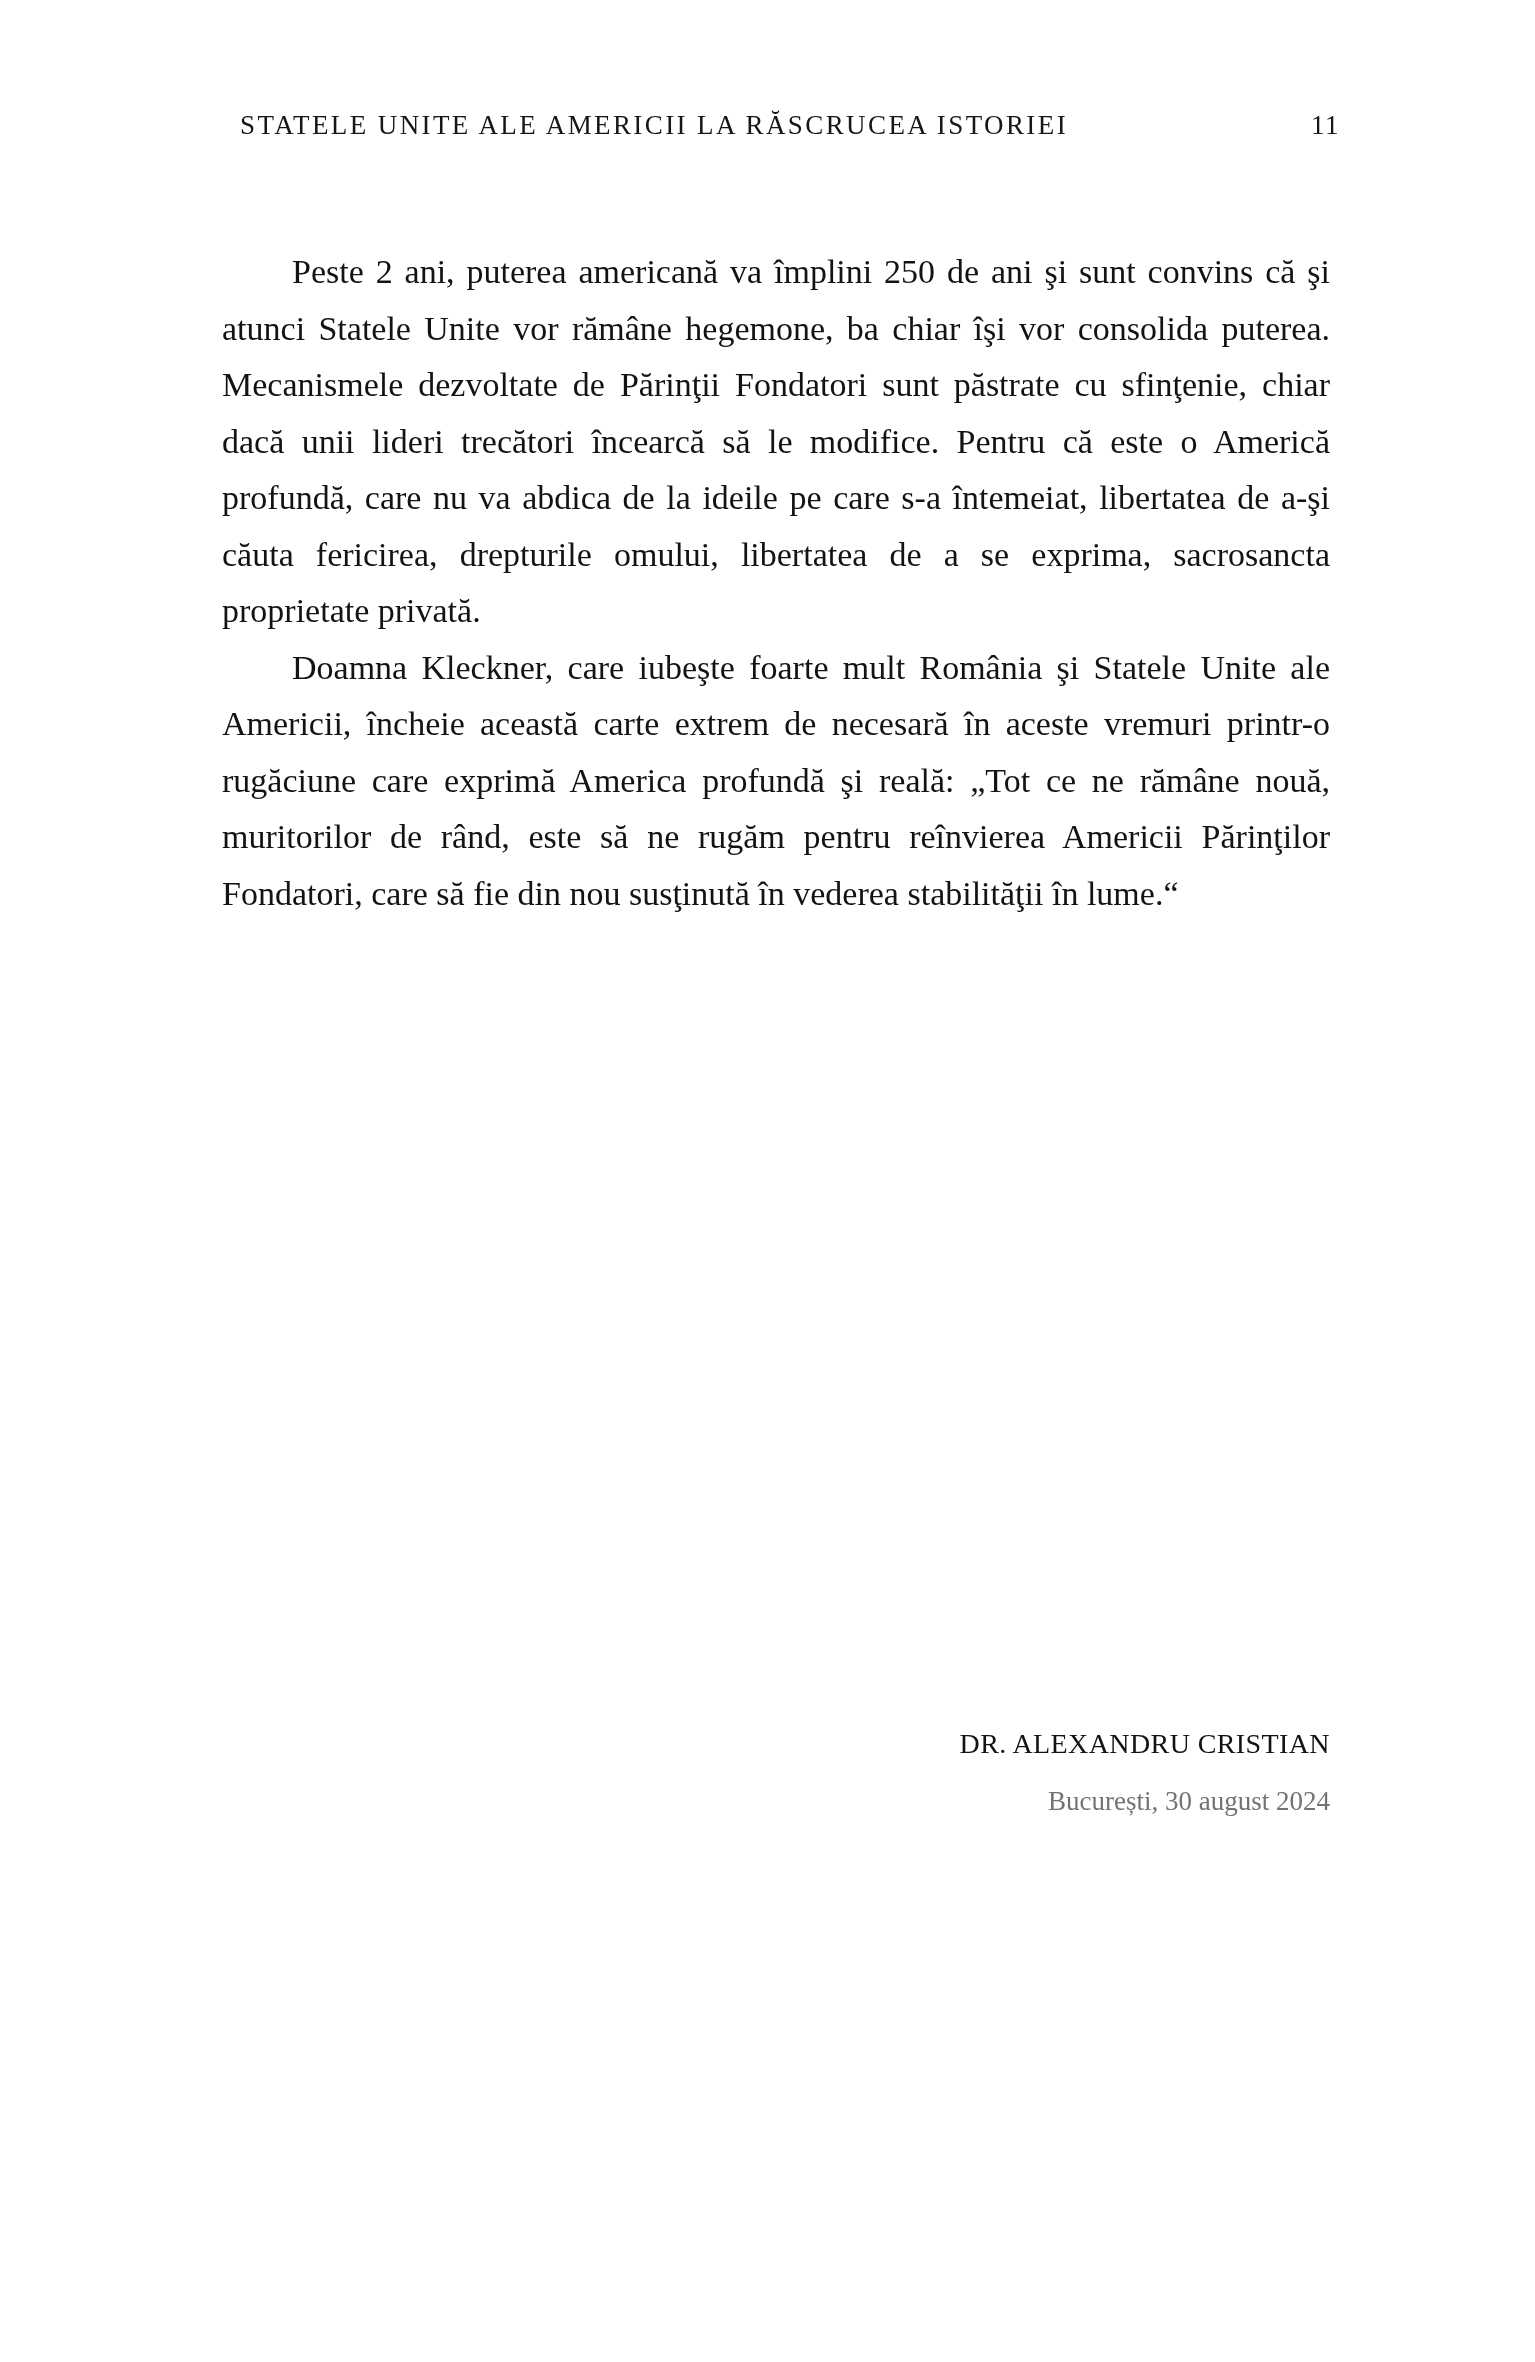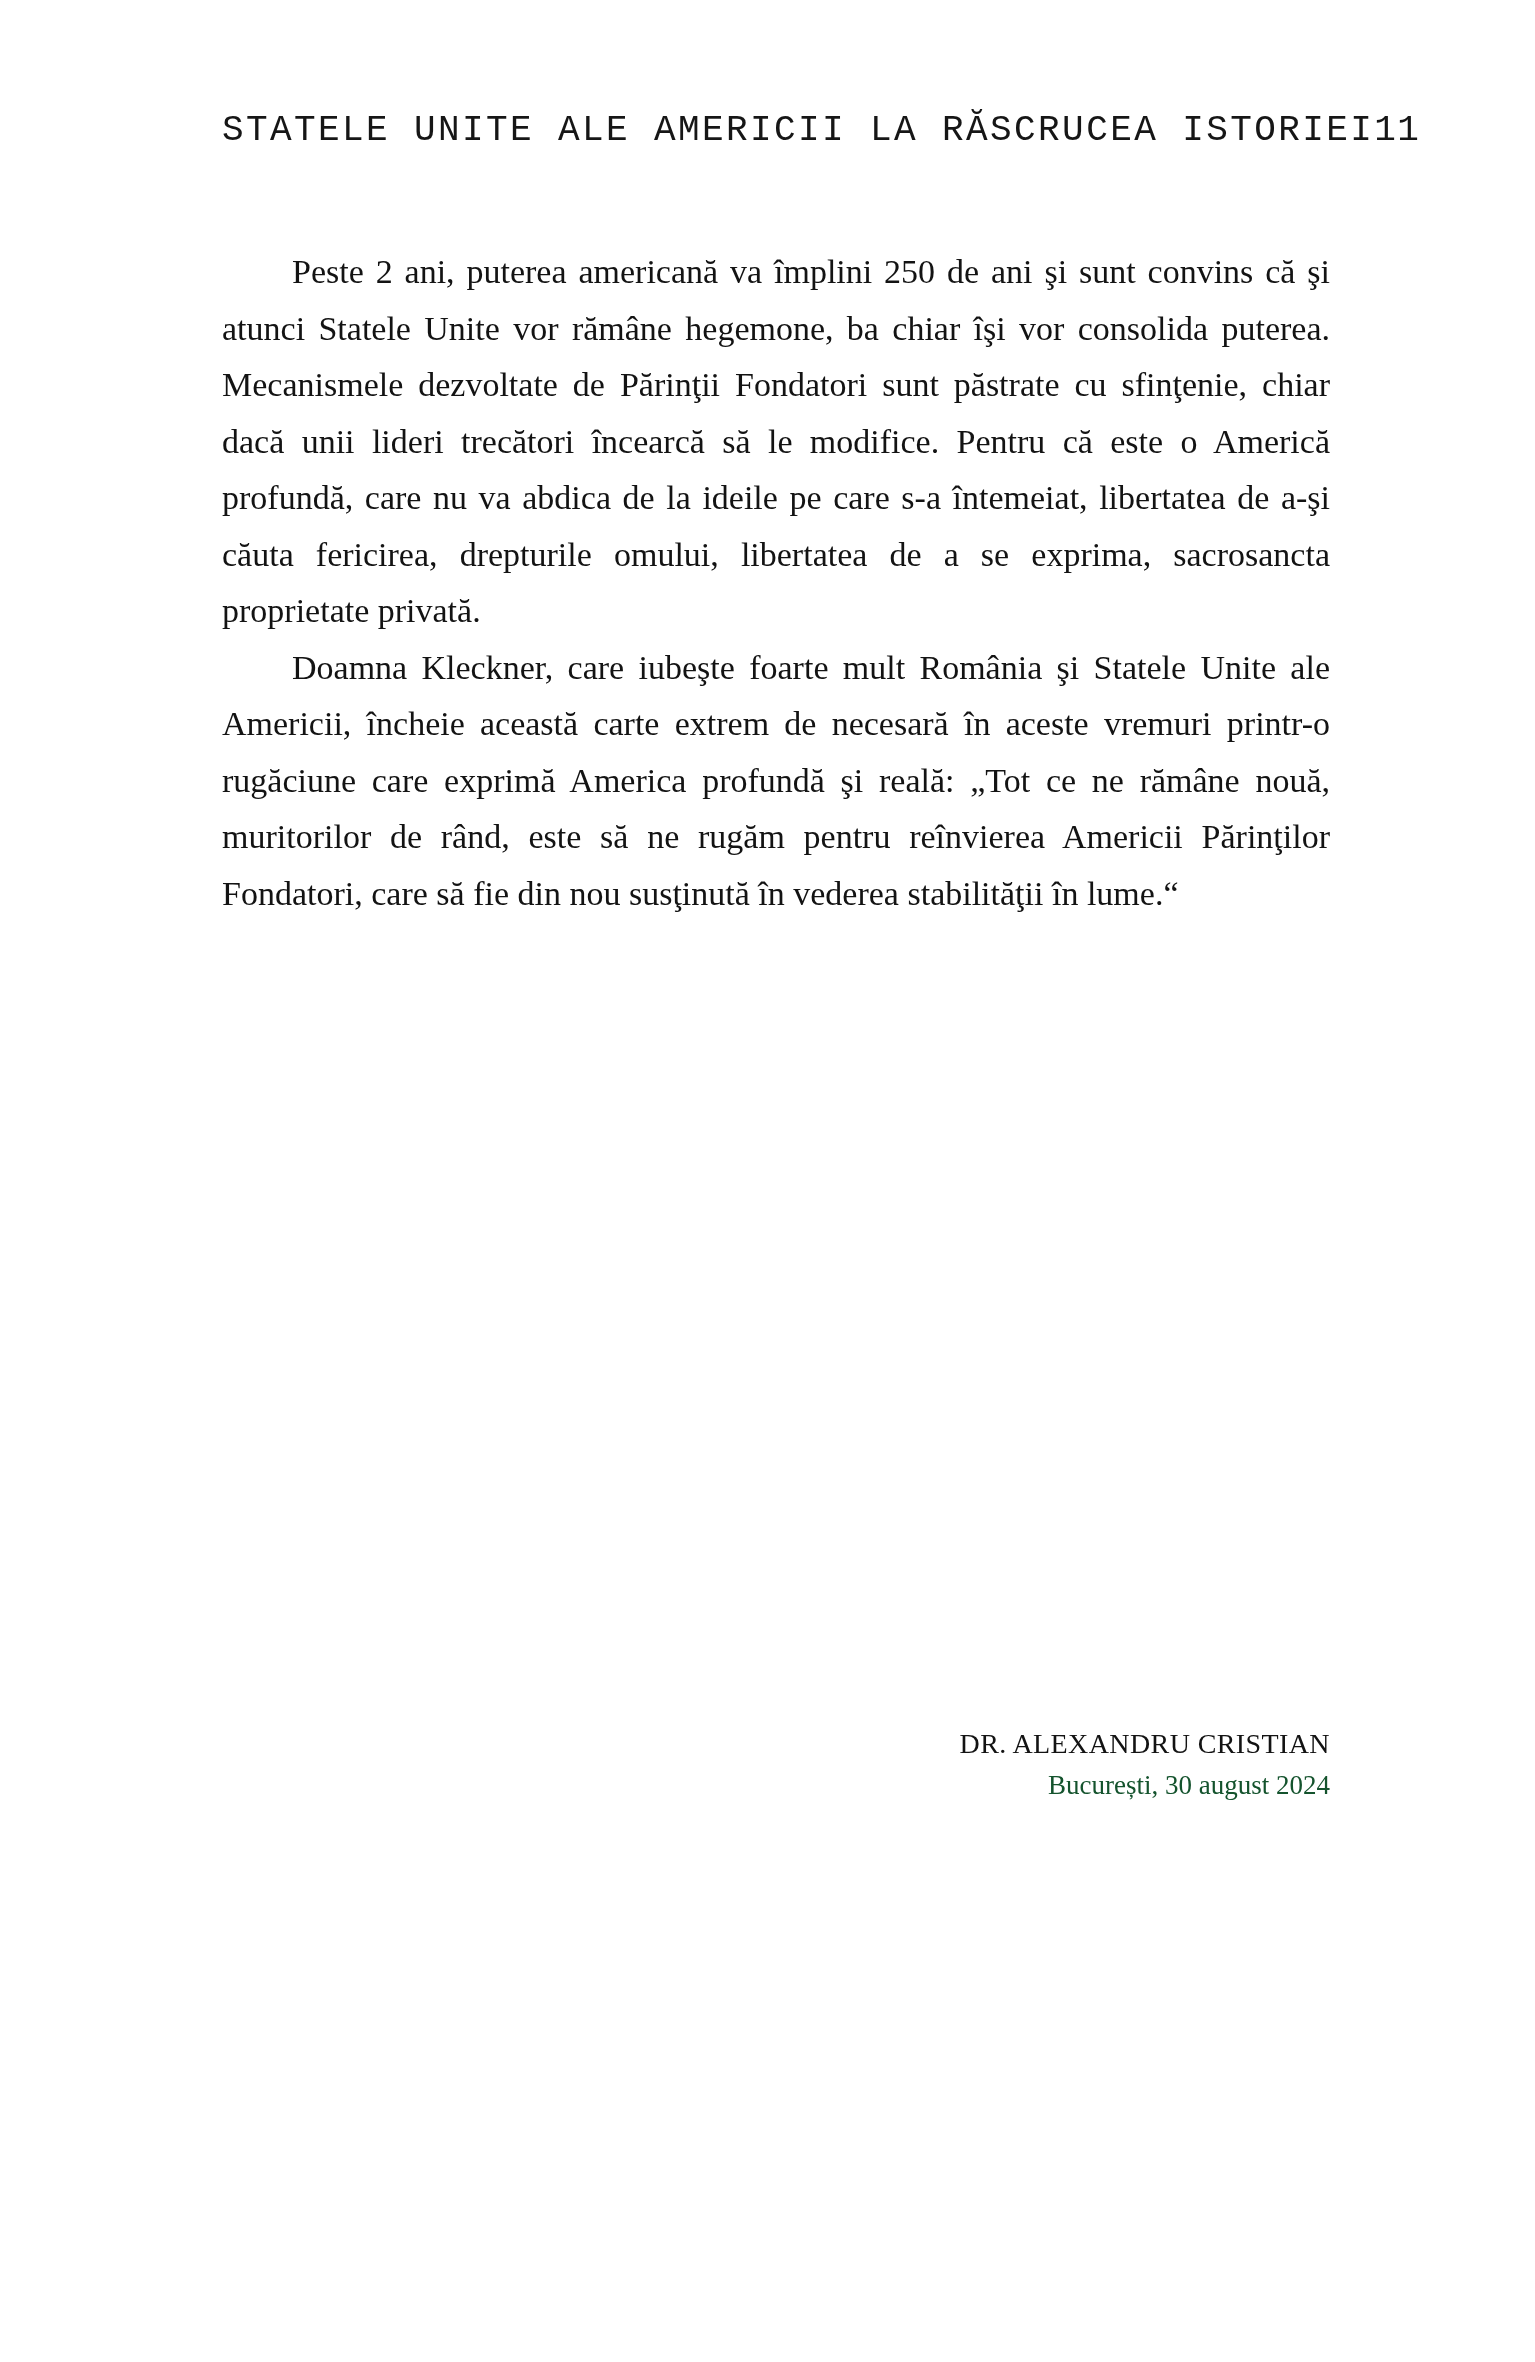--- a/index.html
+++ b/index.html
@@ -21,30 +21,29 @@
     left: 0;
     top: 0;
     width: 1535px;
     height: 2362px;
     box-sizing: border-box;
   }
 
   
   .running-head {
     position: absolute;
-    left: 222px;
+    left: 240px;
     top: 110px;
     width: 1110px;
     display: flex;
     justify-content: space-between;
     align-items: baseline;
-    font-size: 36px;
+    font-size: 27px;
     letter-spacing: 2.4px;
     color: #161616;
-    font-family: Liberation Mono, monospace;
   }
   .running-head .rh-title {
     font-variant: normal;
     white-space: nowrap;
   }
   .running-head .rh-folio {
     letter-spacing: 1.5px;
     padding-right: 10px;
   }
 
@@ -80,23 +79,24 @@
     text-align: right;
   }
   .sig-name {
     font-size: 28px;
     line-height: 48px;
     letter-spacing: 0.4px;
     color: #131313;
     white-space: nowrap;
   }
   .sig-place {
+    margin-top: 16px;
     font-size: 27px;
     line-height: 34px;
-    color: #14532d;
+    color: #737373;
   }
 </style>
 </head>
 <body>
 
 <div class="page">
 
   <div class="running-head">
     <span class="rh-title">STATELE UNITE ALE AMERICII LA RĂSCRUCEA ISTORIEI</span>
     <span class="rh-folio">11</span>

